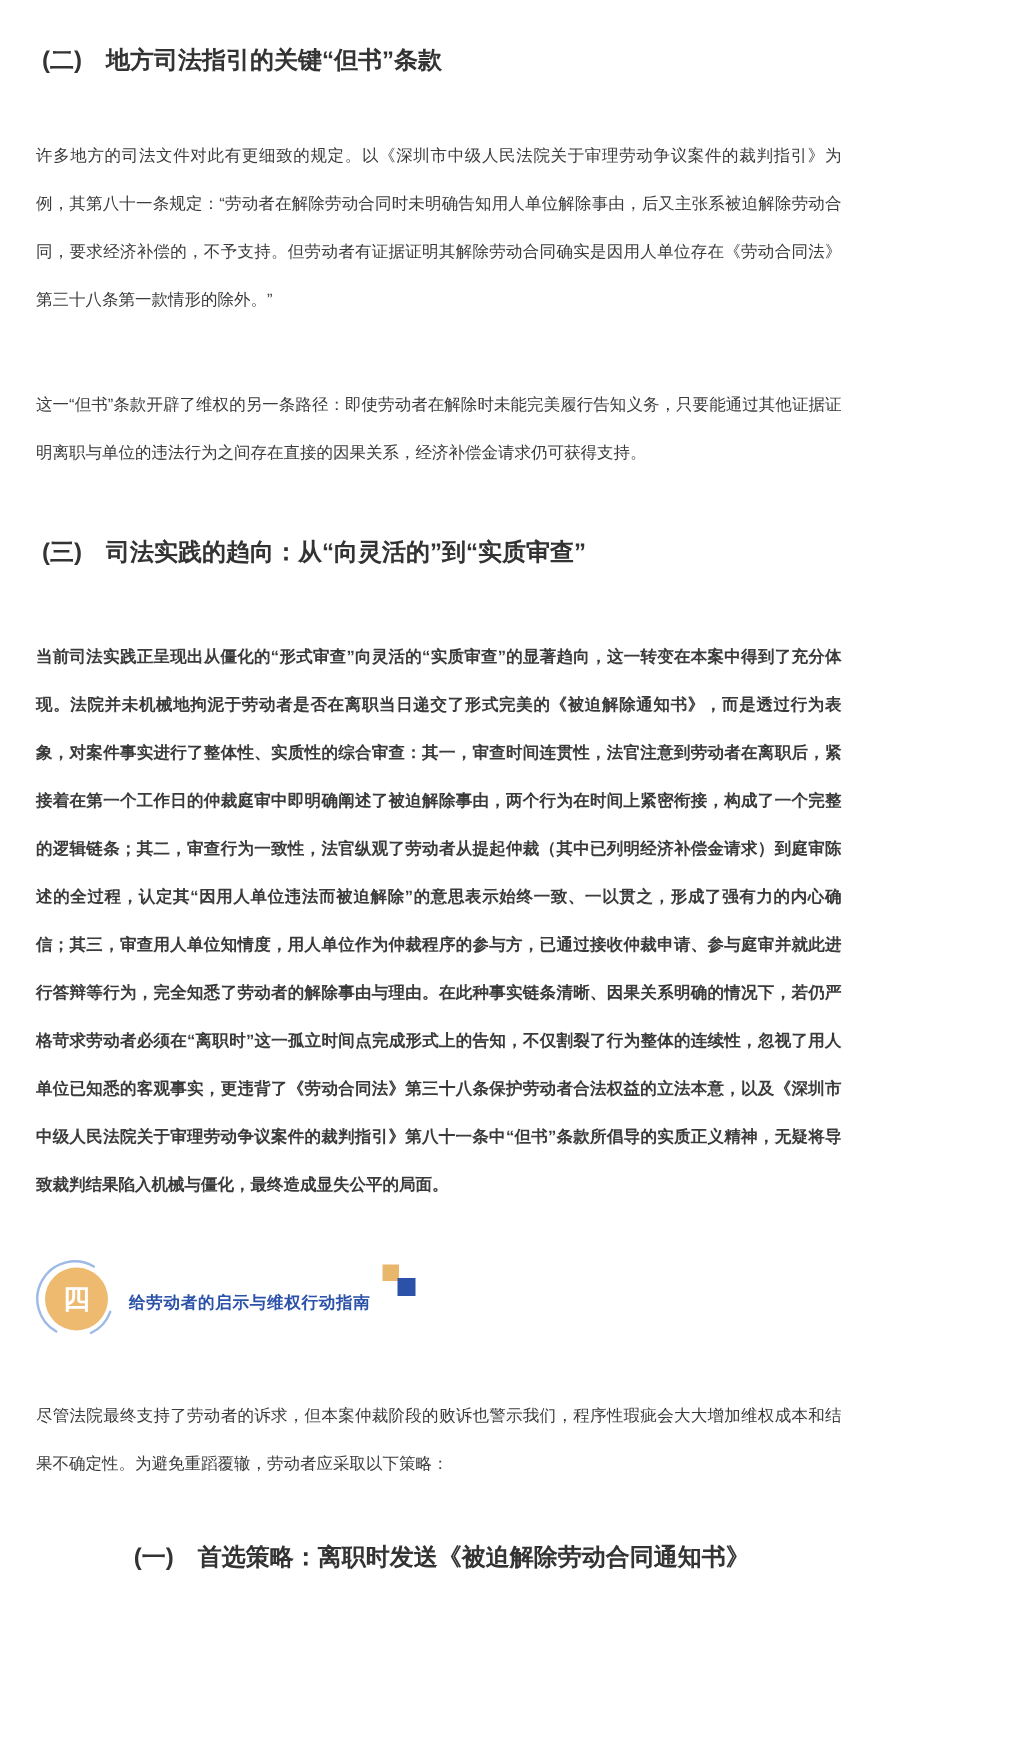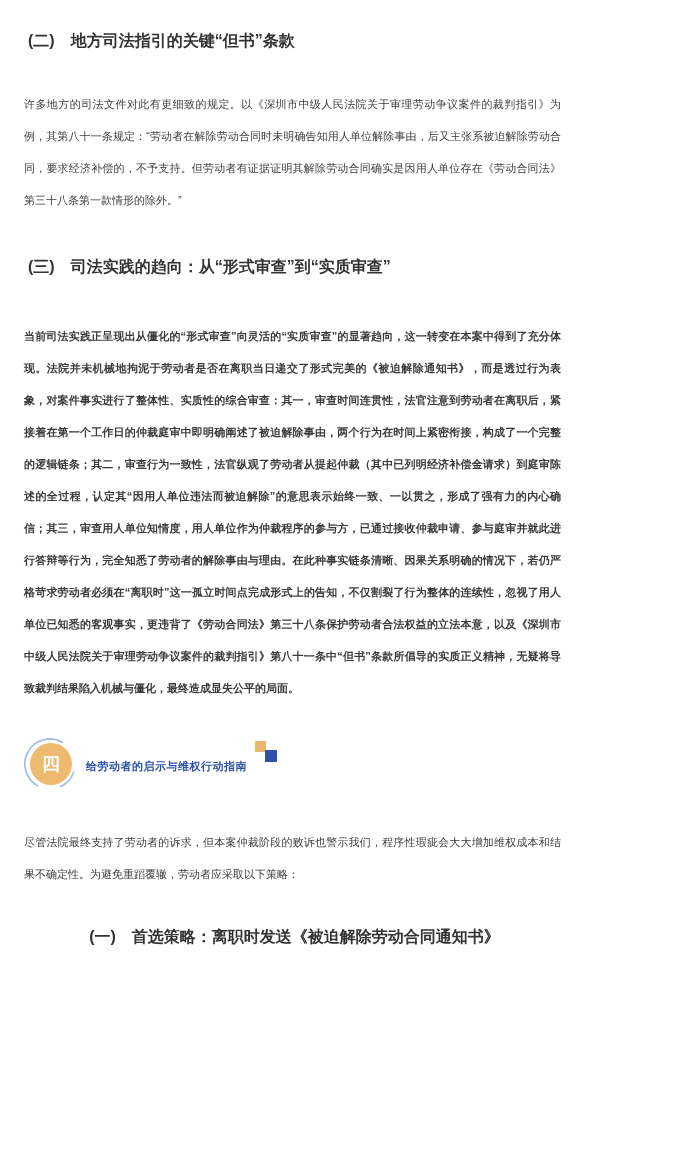--- a/index.html
+++ b/index.html
@@ -112,22 +112,23 @@
 </style>
 </head>
 <body>
 
 <main class="article">
 
   <h3 class="sub-heading">(二)　地方司法指引的关键“但书”条款</h3>
 
   <p class="para mt-p1">许多地方的司法文件对此有更细致的规定。以《深圳市中级人民法院关于审理劳动争议案件的裁判指引》为例，其第八十一条规定：“劳动者在解除劳动合同时未明确告知用人单位解除事由，后又主张系被迫解除劳动合同，要求经济补偿的，不予支持。但劳动者有证据证明其解除劳动合同确实是因用人单位存在《劳动合同法》第三十八条第一款情形的除外。”</p>
 
+  <p class="para mt-p2">这一“但书”条款开辟了维权的另一条路径：即使劳动者在解除时未能完美履行告知义务，只要能通过其他证据证明离职与单位的违法行为之间存在直接的因果关系，经济补偿金请求仍可获得支持。</p>
 
-  <h3 class="sub-heading mt-h3">(三)　司法实践的趋向：从“形式审查”到“实质审查”</h3>
+  <h3 class="sub-heading mt-h3">(三)　司法实践的趋向：从“向灵活的”到“实质审查”</h3>
 
   <p class="para mt-p3">当前司法实践正呈现出从僵化的“形式审查”向灵活的“实质审查”的显著趋向，这一转变在本案中得到了充分体现。法院并未机械地拘泥于劳动者是否在离职当日递交了形式完美的《被迫解除通知书》，而是透过行为表象，对案件事实进行了整体性、实质性的综合审查：其一，审查时间连贯性，法官注意到劳动者在离职后，紧接着在第一个工作日的仲裁庭审中即明确阐述了被迫解除事由，两个行为在时间上紧密衔接，构成了一个完整的逻辑链条；其二，审查行为一致性，法官纵观了劳动者从提起仲裁（其中已列明经济补偿金请求）到庭审陈述的全过程，认定其“因用人单位违法而被迫解除”的意思表示始终一致、一以贯之，形成了强有力的内心确信；其三，审查用人单位知情度，用人单位作为仲裁程序的参与方，已通过接收仲裁申请、参与庭审并就此进行答辩等行为，完全知悉了劳动者的解除事由与理由。在此种事实链条清晰、因果关系明确的情况下，若仍严格苛求劳动者必须在“离职时”这一孤立时间点完成形式上的告知，不仅割裂了行为整体的连续性，忽视了用人单位已知悉的客观事实，更违背了《劳动合同法》第三十八条保护劳动者合法权益的立法本意，以及《深圳市中级人民法院关于审理劳动争议案件的裁判指引》第八十一条中“但书”条款所倡导的实质正义精神，无疑将导致裁判结果陷入机械与僵化，最终造成显失公平的局面。</p>
 
   <div class="section-header">
     <div class="badge">
       <svg class="badge-arcs" width="56" height="56" viewBox="0 0 56 56" aria-hidden="true">
         <path d="M 39.5 4.35 A 25 25 0 1 0 14.5 47.65" fill="none" stroke="#9db9e6" stroke-width="1.6" stroke-linecap="round"></path>
         <path d="M 50.5 34.55 A 25 25 0 0 1 37.6 48.66" fill="none" stroke="#9db9e6" stroke-width="1.6" stroke-linecap="round"></path>
       </svg>
       <div class="badge-circle">

